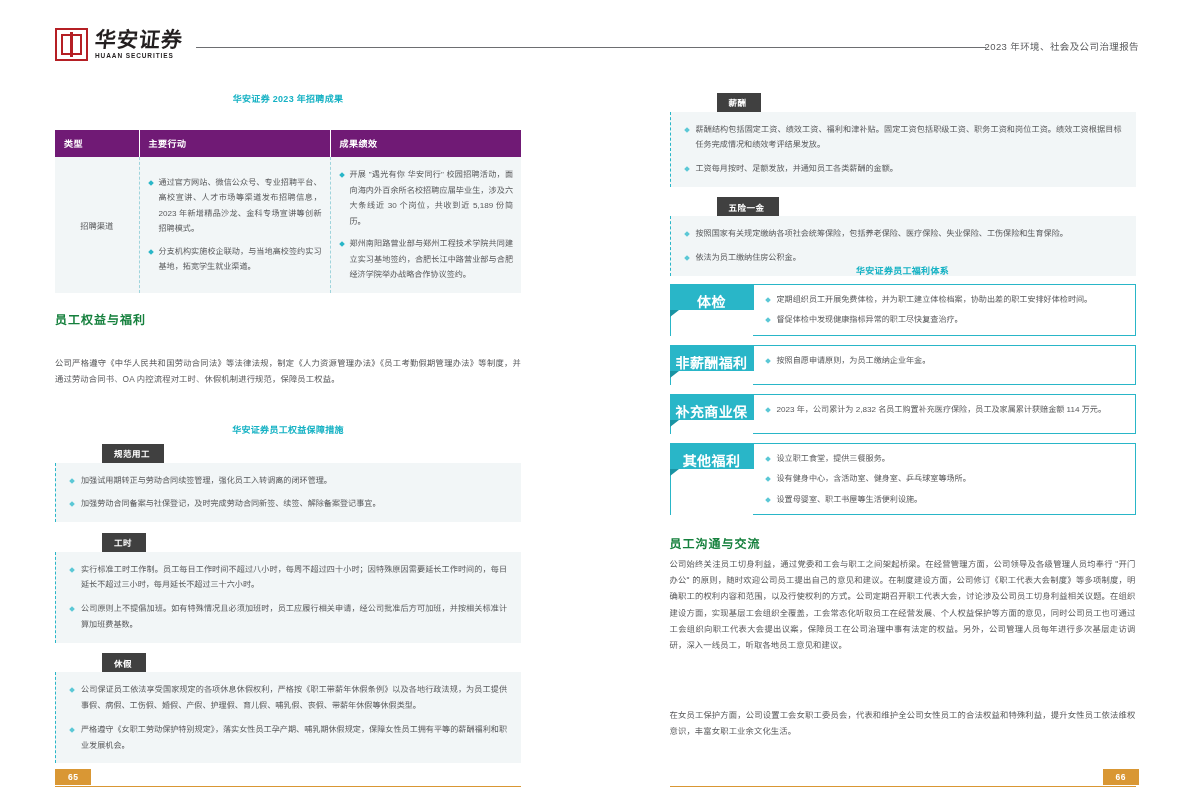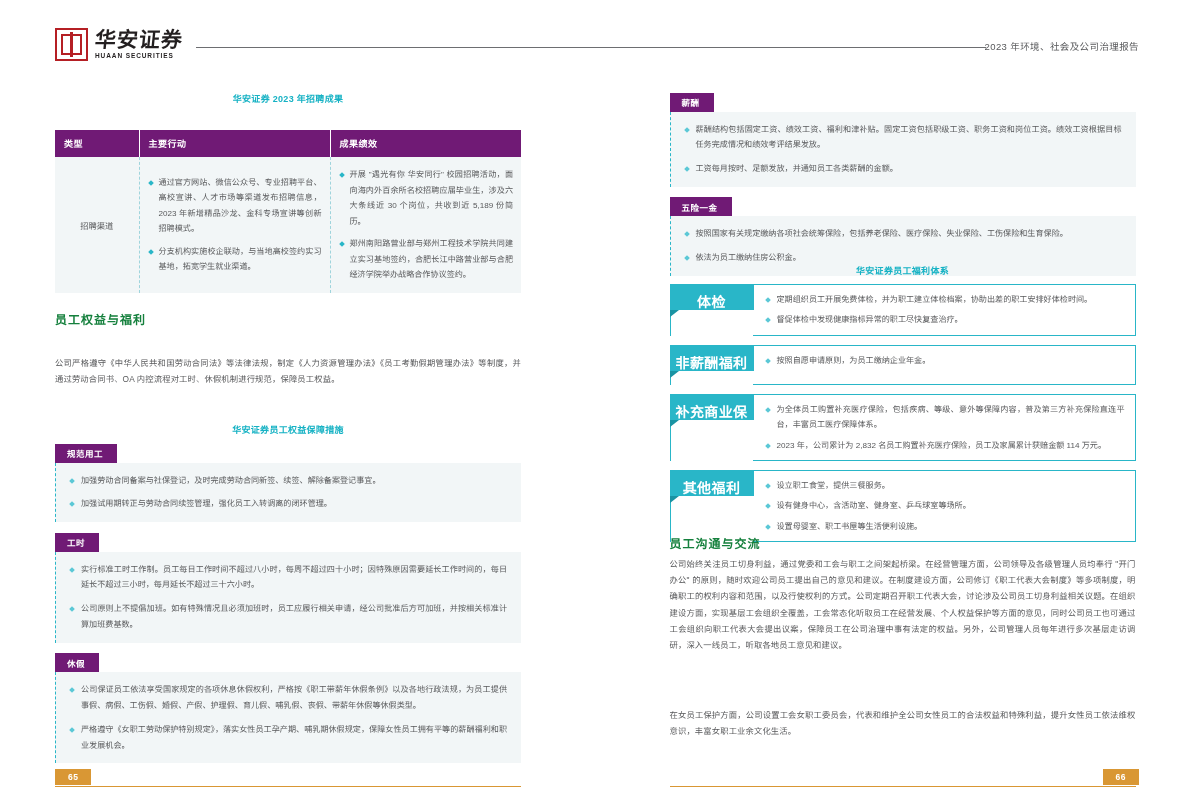--- a/index.html
+++ b/index.html
@@ -78,22 +78,22 @@
   }
   .cellul li:last-child{margin-bottom:0;}
   .cellul li:before{
     content:"";position:absolute;left:1px;top:6px;width:4px;height:4px;
     background:#29b6c8;transform:rotate(45deg);
   }
 
   
   .tabbox{margin-bottom:10px;}
   .tabbox .tab{
-    display:inline-block;background:#701a75;color:#ffffff;font-size:8.5px;font-weight:700;
-    padding:3.5px 14px 3.5px 12px;letter-spacing:.5px;
+    display:inline-block;background:#404040;color:#ffffff;font-size:8.5px;font-weight:700;
+    padding:3.5px 14px 3.5px 12px;letter-spacing:.5px;margin-left:47px;
   }
   .tabbox .panel{
     background:#f2f6f7;border-left:1.5px dashed #29b6c8;
     padding:10px 14px 10px 12px;
   }
   .tabbox .panel ul{list-style:none;margin:0;padding:0;}
   .tabbox .panel li{
     position:relative;padding-left:13px;font-size:8.1px;line-height:1.95;
     color:#58595b;text-align:justify;margin-bottom:8px;
   }
@@ -197,22 +197,22 @@
     <div class="body-p" style="position:absolute;left:55px;top:355px;width:466px;">公司严格遵守《中华人民共和国劳动合同法》等法律法规，制定《人力资源管理办法》《员工考勤假期管理办法》等制度，并通过劳动合同书、OA 内控流程对工时、休假机制进行规范，保障员工权益。</div>
 
     <div class="chart-title" style="position:absolute;left:55px;top:423px;width:466px;">华安证券员工权益保障措施</div>
 
     <div style="position:absolute;left:55px;top:443px;width:466px;">
 
       <div class="tabbox">
         <div class="tab">规范用工</div>
         <div class="panel">
           <ul>
+            <li>加强试用期转正与劳动合同续签管理，强化员工入转调离的闭环管理。</li>
             <li>加强劳动合同备案与社保登记，及时完成劳动合同新签、续签、解除备案登记事宜。</li>
-            <li>加强试用期转正与劳动合同续签管理，强化员工入转调离的闭环管理。</li>
           </ul>
         </div>
       </div>
 
       <div class="tabbox">
         <div class="tab">工时</div>
         <div class="panel">
           <ul>
             <li>实行标准工时工作制。员工每日工作时间不超过八小时，每周不超过四十小时；因特殊原因需要延长工作时间的，每日延长不超过三小时，每月延长不超过三十六小时。</li>
             <li>公司原则上不提倡加班。如有特殊情况且必须加班时，员工应履行相关申请，经公司批准后方可加班，并按相关标准计算加班费基数。</li>
@@ -287,21 +287,20 @@
             <li>按照自愿申请原则，为员工缴纳企业年金。</li>
           </ul>
         </div>
       </div>
 
       <div class="ribbon-row">
         <div class="ribbon-left-border"></div>
         <div class="ribbon-label">补充商业保险</div>
         <div class="ribbon-body">
           <ul>
-            <li>为全体员工购置补充医疗保险，包括疾病、等级、意外等保障内容，普及第三方补充保险直连平台，丰富员工医疗保障体系。</li>
             <li>2023 年，公司累计为 2,832 名员工购置补充医疗保险，员工及家属累计获赔金额 114 万元。</li>
           </ul>
         </div>
       </div>
 
       <div class="ribbon-row">
         <div class="ribbon-left-border"></div>
         <div class="ribbon-label">其他福利</div>
         <div class="ribbon-body">
           <ul>

